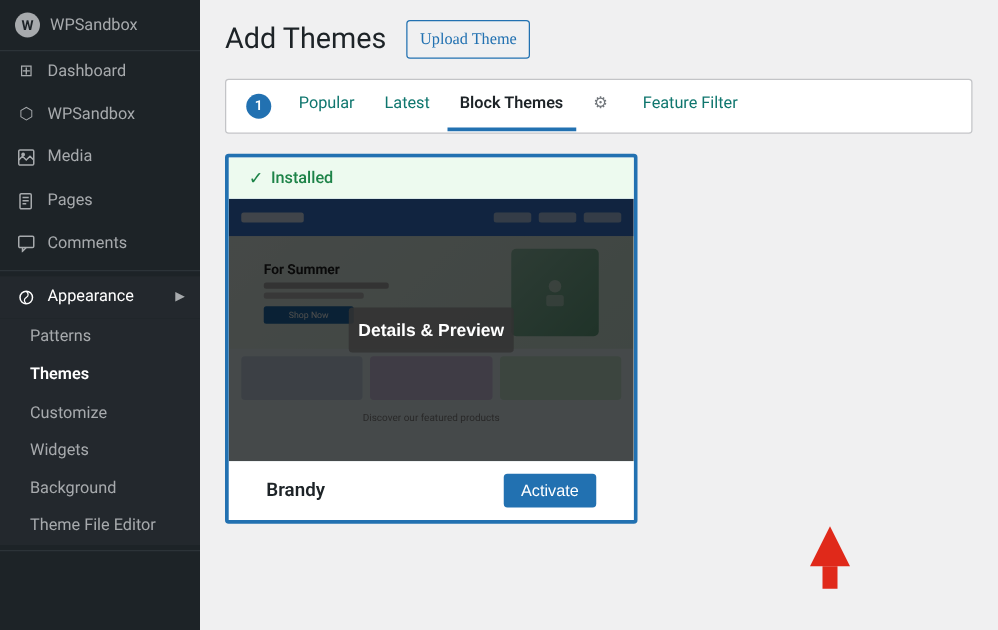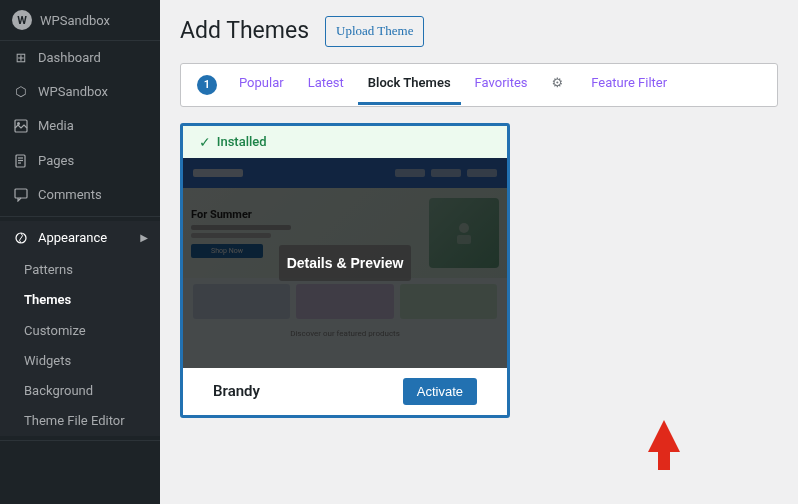--- a/index.html
+++ b/index.html
@@ -101,21 +101,21 @@
       color: #fff;
       border-radius: 50%;
       width: 20px; height: 20px;
       display: flex; align-items: center; justify-content: center;
       font-size: 11px; font-weight: 600;
       margin-right: 8px;
     }
     .tab-item {
       padding: 6px 10px;
       cursor: pointer;
-      color: #8b5cf6;
+      color: #0f766e;
       font-size: 13px;
       text-decoration: none;
       border-bottom: 3px solid transparent;
       line-height: 2;
     }
     .tab-gear {
       color: #72777c;
       margin-right: 4px;
     }
 
@@ -292,21 +292,20 @@
     <div class="page-header">
       <h1 class="page-title">Add Themes</h1>
       <button class="upload-theme-btn">Upload Theme</button>
     </div>
 
     <div class="tabs-bar">
       <div class="tab-badge">1</div>
       <a class="tab-item">Popular</a>
       <a class="tab-item">Latest</a>
       <a class="tab-item" style="font-weight:600;color:#1d2327;border-bottom:3px solid #2271b1;">Block Themes</a>
-      <a class="tab-item">Favorites</a>
       <span class="tab-item tab-gear">⚙</span>
       <a class="tab-item">Feature Filter</a>
     </div>
 
     <div class="themes-grid">
       <div class="theme-card">
 
         <div class="theme-installed-bar">
           <span class="check">✓</span>
           <span>Installed</span>
@@ -316,21 +315,21 @@
 
           <div style="background:#3a7bd5;height:30px;display:flex;align-items:center;padding:0 10px;gap:8px;">
             <div style="width:50px;height:8px;background:rgba(255,255,255,0.8);border-radius:2px;"></div>
             <div style="margin-left:auto;display:flex;gap:6px;">
               <div style="width:30px;height:8px;background:rgba(255,255,255,0.6);border-radius:2px;"></div>
               <div style="width:30px;height:8px;background:rgba(255,255,255,0.6);border-radius:2px;"></div>
               <div style="width:30px;height:8px;background:rgba(255,255,255,0.6);border-radius:2px;"></div>
             </div>
           </div>
 
-          <div style="display:flex;height:90px;background:linear-gradient(135deg,#e8f3ee,#d4ecdf);padding:10px 8px;gap:10px;align-items:center;">
+          <div style="display:flex;height:90px;background:linear-gradient(135deg,#e8f3ee,#d4ecdf);padding:10px 28px;gap:10px;align-items:center;">
             <div style="flex:1;">
               <div style="font-size:11px;font-weight:700;color:#222;margin-bottom:4px;">For Summer</div>
               <div style="height:5px;background:#aaa;border-radius:2px;width:100px;margin-bottom:3px;"></div>
               <div style="height:5px;background:#bbb;border-radius:2px;width:80px;margin-bottom:6px;"></div>
               <div style="width:72px;height:14px;background:#2271b1;border-radius:2px;display:flex;align-items:center;justify-content:center;">
                 <span style="font-size:7px;color:#fff;">Shop Now</span>
               </div>
             </div>
             <div style="width:70px;height:70px;background:linear-gradient(135deg,#98c8b0,#6aaa88);border-radius:4px;display:flex;align-items:center;justify-content:center;">
               <svg width="30" height="30" viewBox="0 0 30 30" fill="none">

